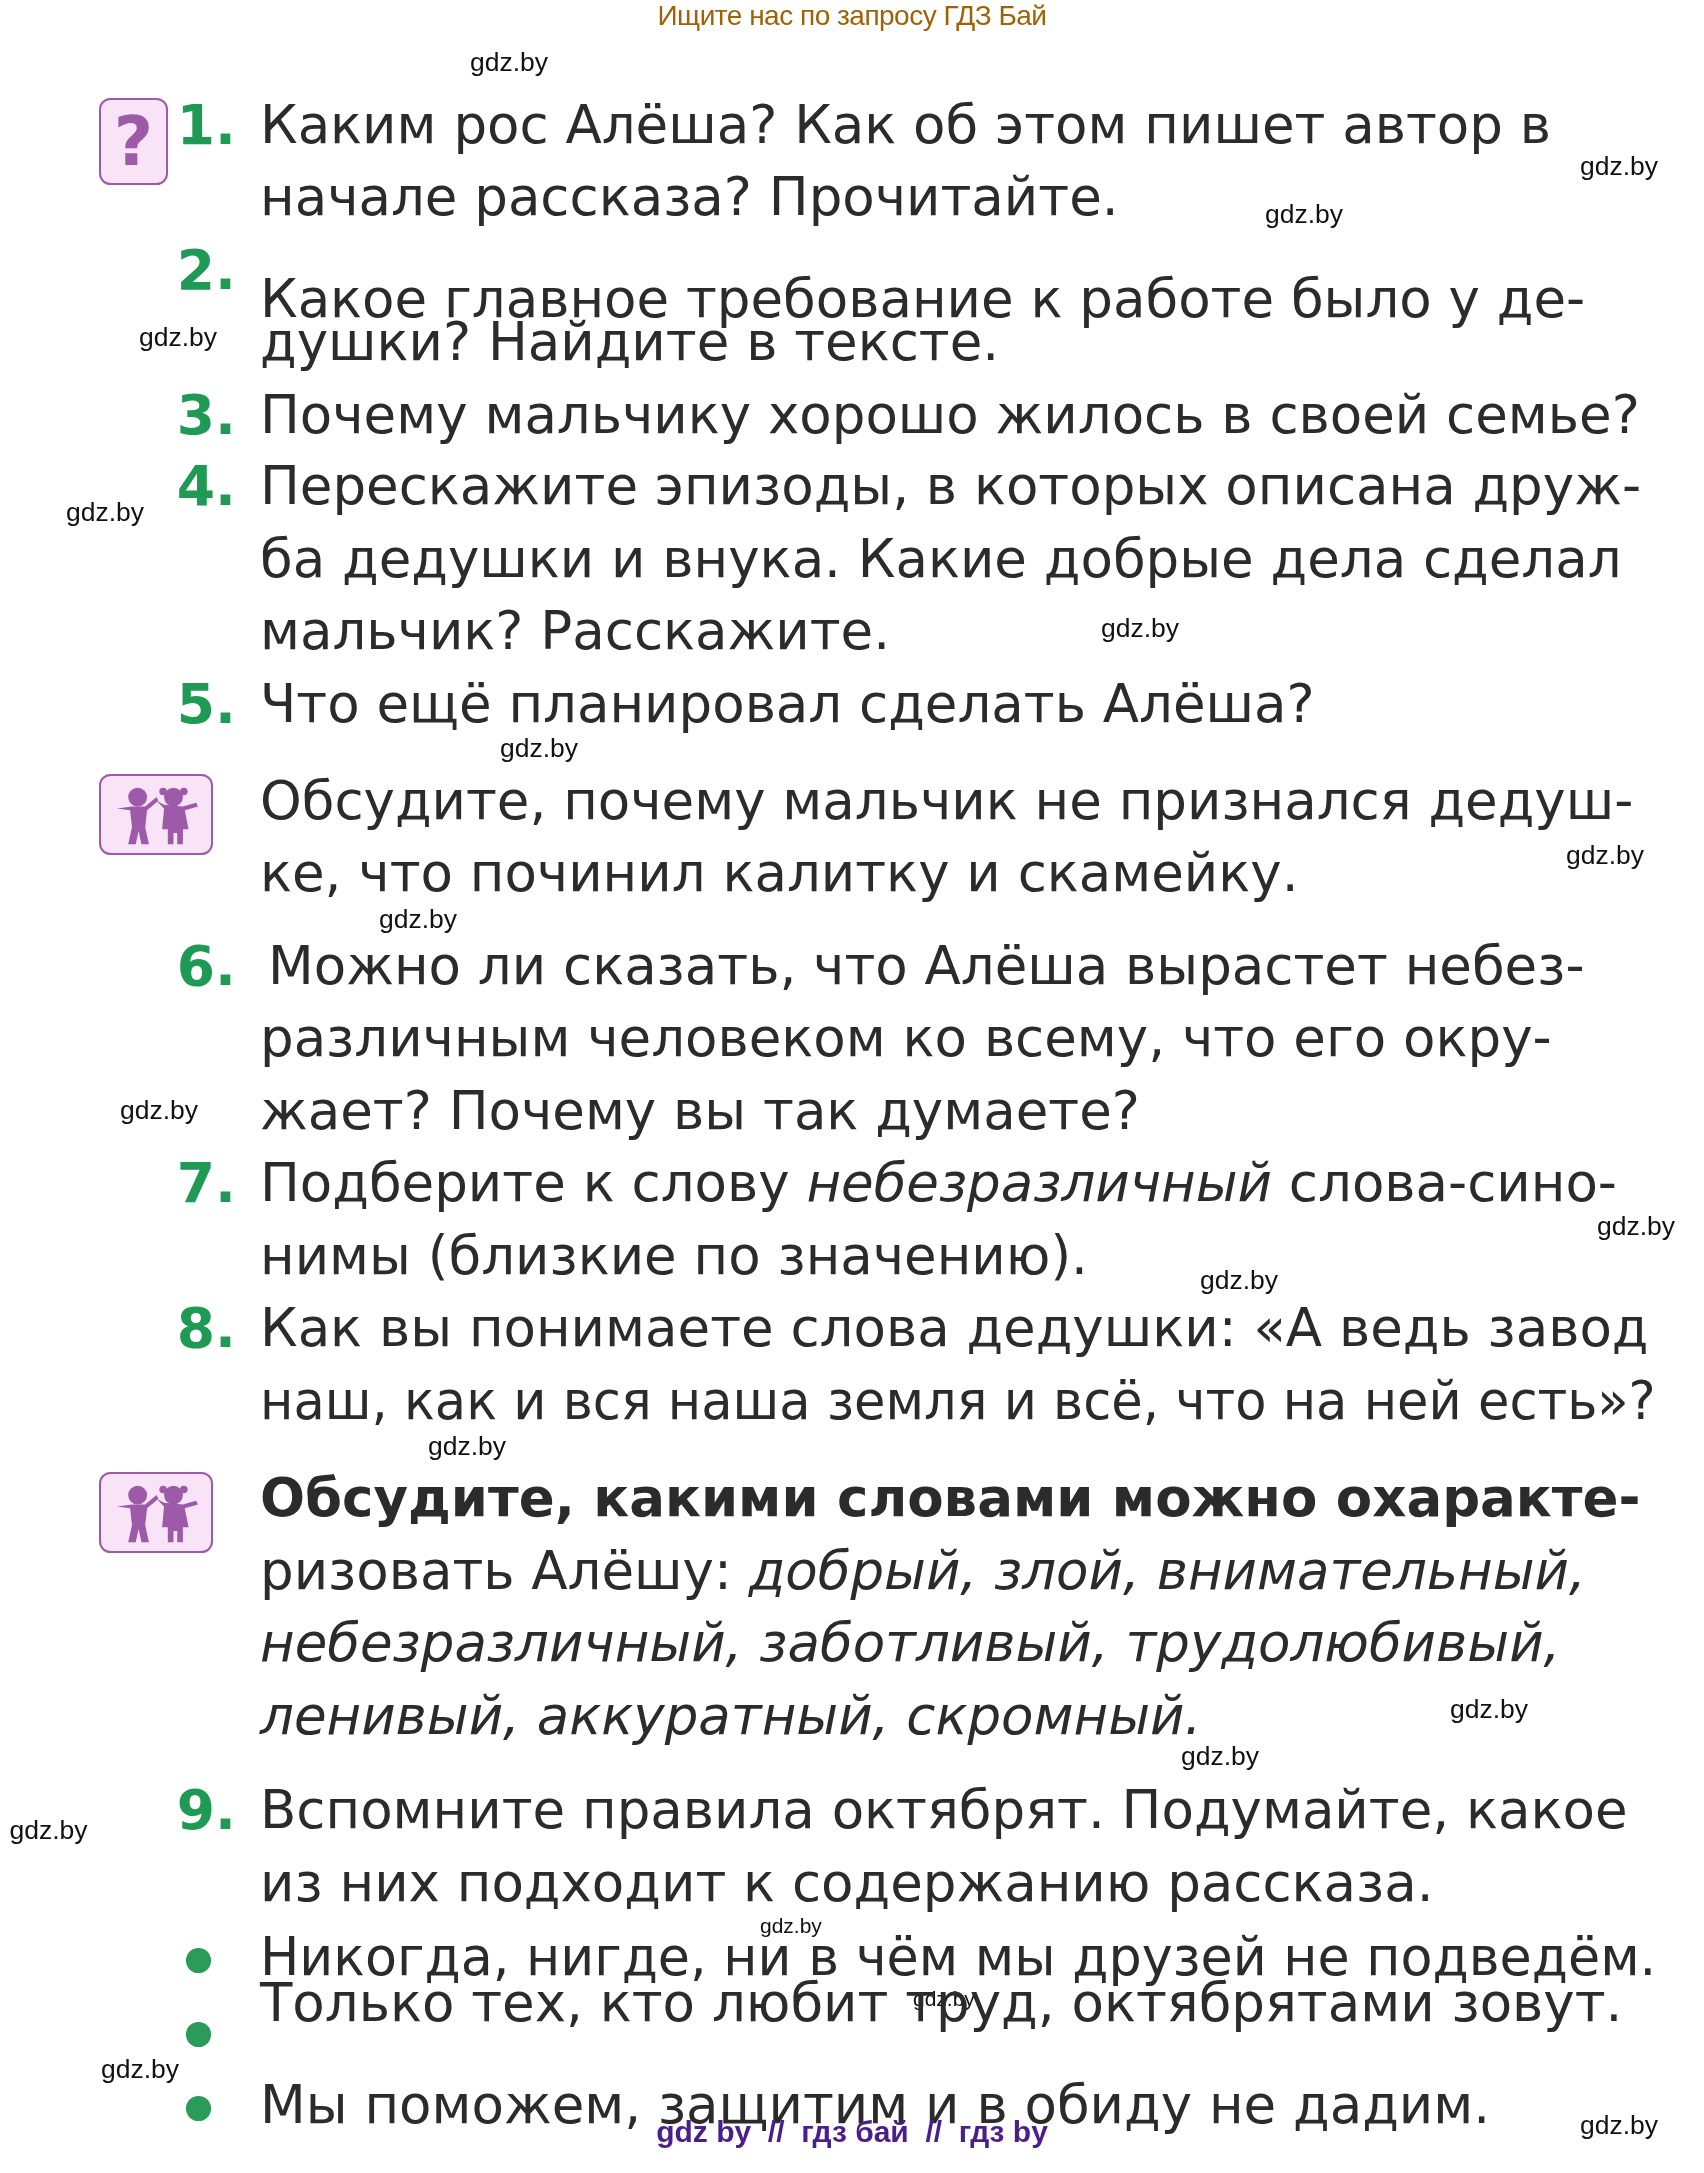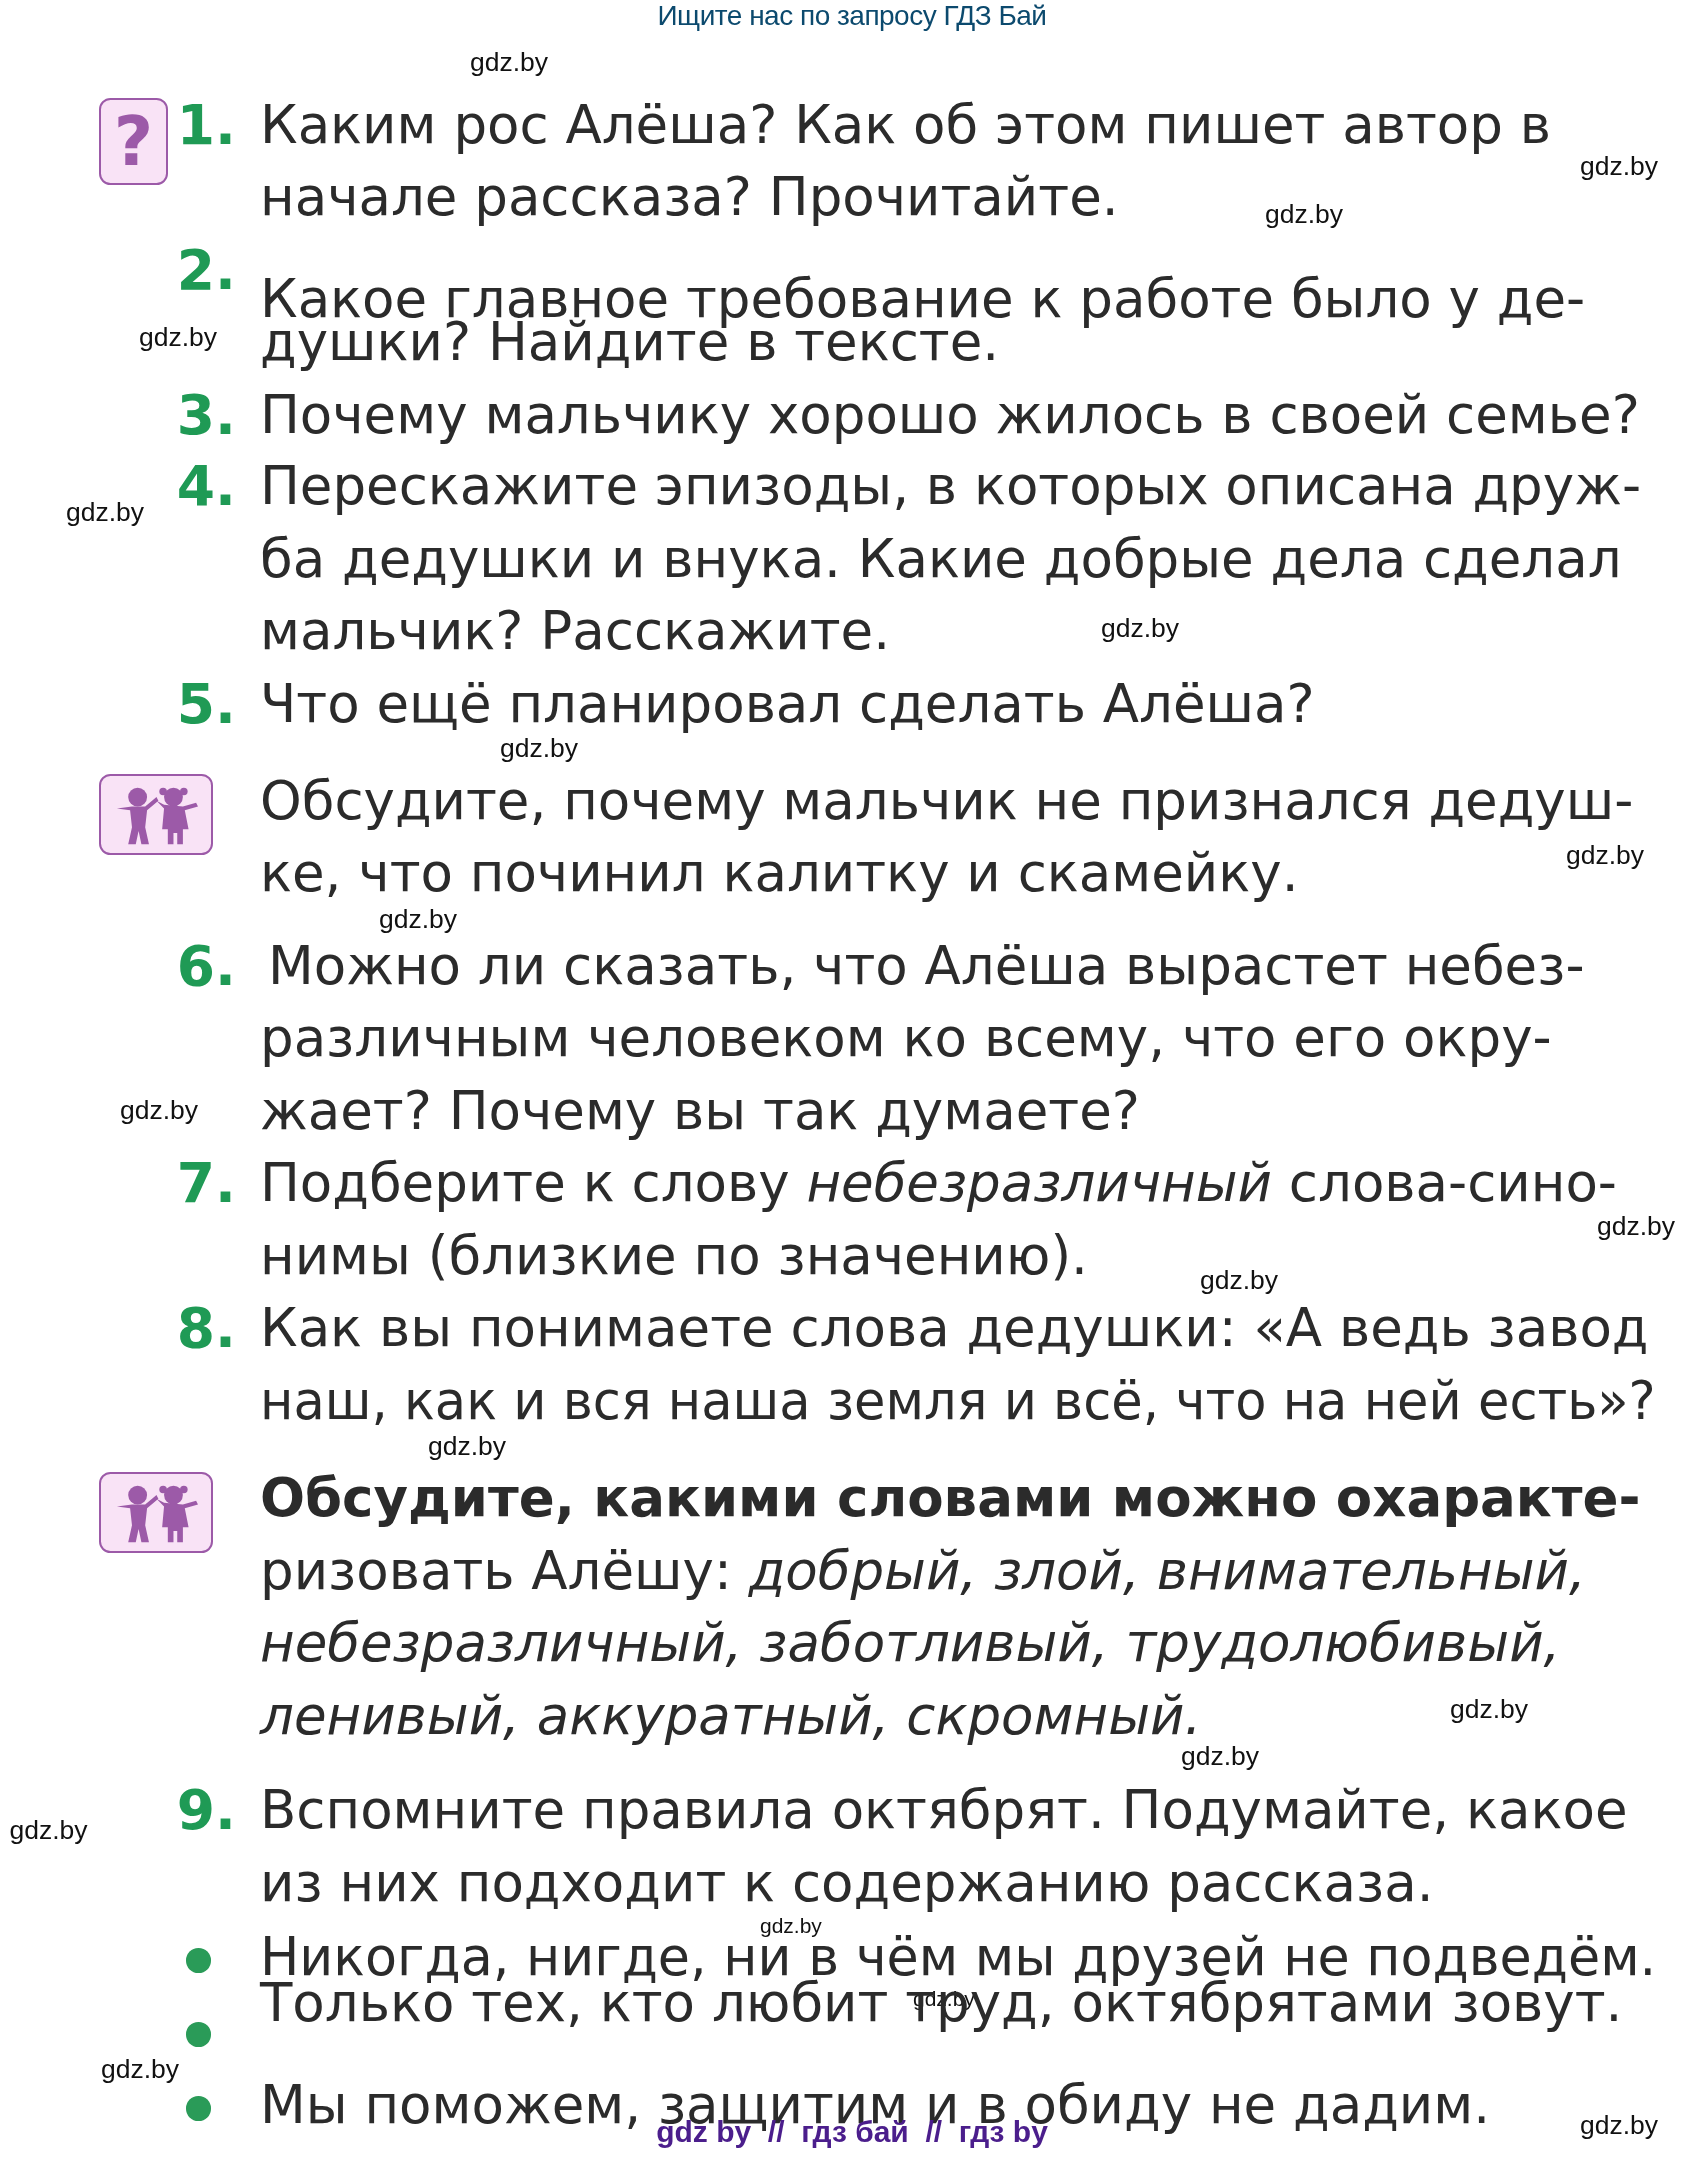--- a/index.html
+++ b/index.html
@@ -1,17 +1,17 @@
 <!DOCTYPE html>
 <html style="font-size:15px"><head>
 <meta charset="utf-8">
 <style>
   html,body{margin:0;padding:0;background:#fff;}
   body{width:1704px;height:2174px;position:relative;overflow:hidden;font-family:"DejaVu Sans",sans-serif;}
-  .top-banner{position:absolute;left:0;width:1704px;top:0;text-align:center;font-family:"Liberation Sans",sans-serif;font-size:28px;color:#0c4a6e;letter-spacing:-0.5px;}
+  .top-banner{position:absolute;left:0;width:1704px;top:0;text-align:center;font-family:"Liberation Sans",sans-serif;font-size:28px;color:#a16207;letter-spacing:-0.5px;}
   .wm{position:absolute;font-family:"Liberation Sans",sans-serif;font-size:26.5px;color:#111;}
   .line{position:absolute;left:260px;font-family:"DejaVu Sans",sans-serif;font-size:53px;color:#2b2b2b;white-space:nowrap;line-height:72px;transform-origin:left center;}
   .num{position:absolute;font-family:"DejaVu Sans",sans-serif;font-weight:bold;font-size:55px;color:#1f9a55;line-height:72px;text-align:right;width:85px;}
   .it{font-style:italic;}
   .bullet{position:absolute;width:24.6px;height:24.6px;border-radius:50%;background:#2a9b58;}
   .icon-box{position:absolute;background:#f9e3f6;border:2.8px solid #9c5aa8;border-radius:11.4px;box-sizing:border-box;display:flex;align-items:center;justify-content:center;}
   .qmark{font-family:"DejaVu Sans",sans-serif;font-weight:bold;font-size:68px;color:#9c5aa8;line-height:1;}
   .footer{position:absolute;left:0;width:1704px;top:2162px;transform:translateY(-47px);text-align:center;font-family:"Liberation Sans",sans-serif;font-size:30px;color:#4b1e8c;}
 </style>
 </head>

